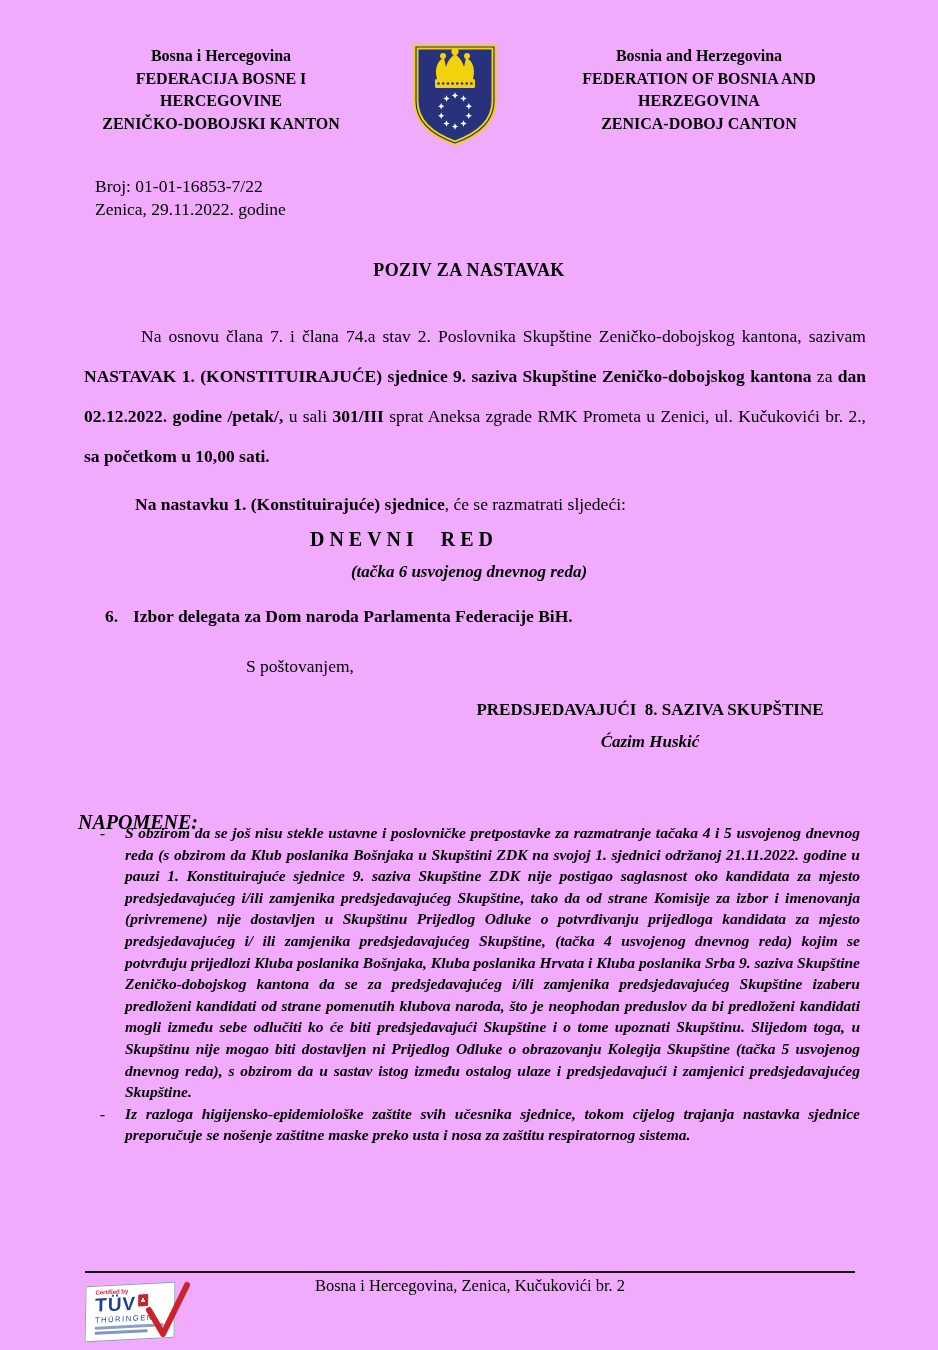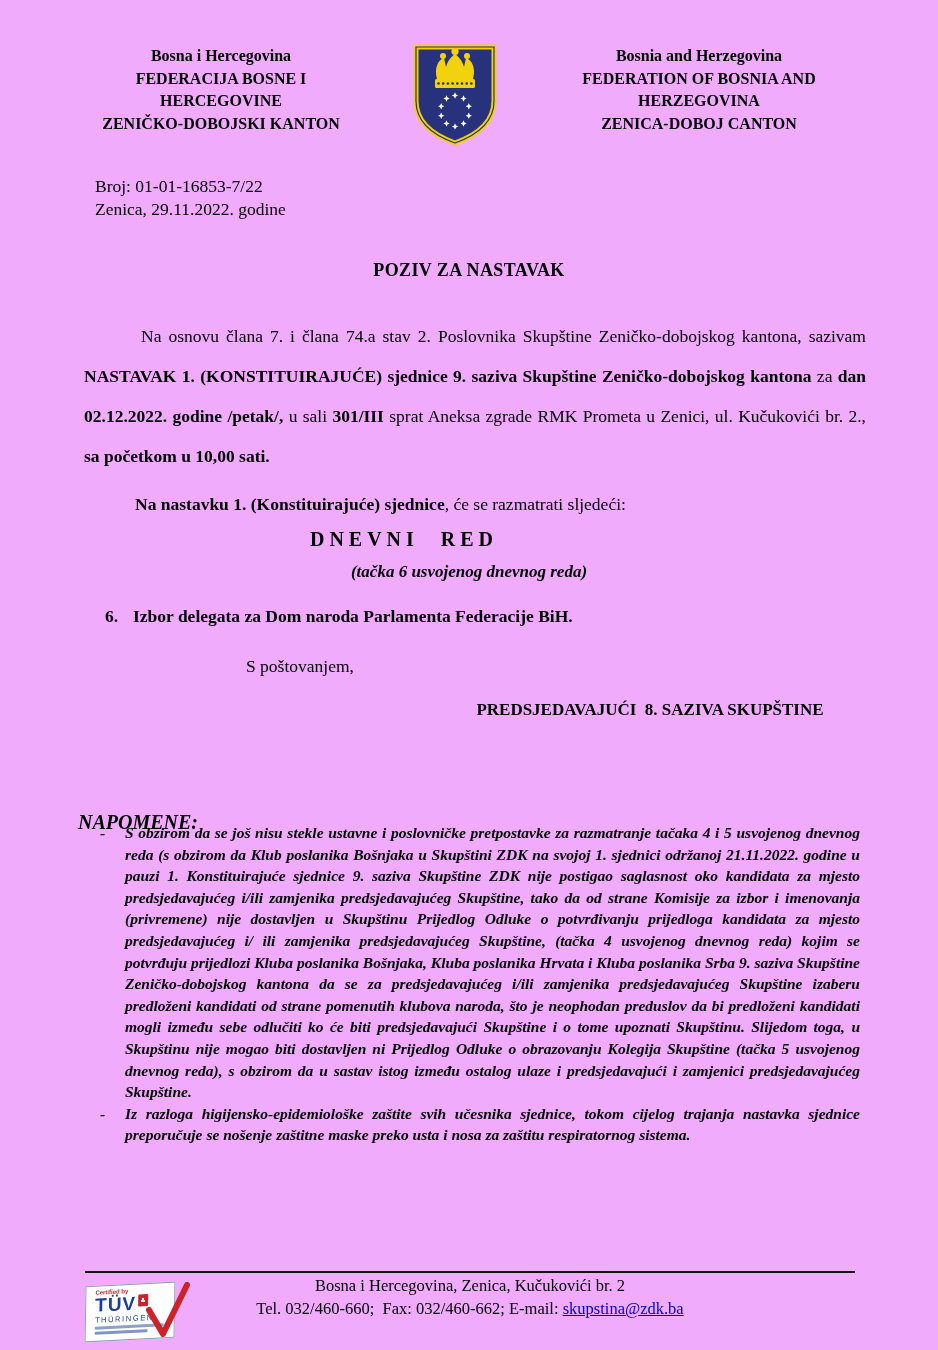--- a/index.html
+++ b/index.html
@@ -137,20 +137,21 @@
 
   <div class="agenda-heading">DNEVNI RED</div>
   <div class="agenda-sub">(tačka 6 usvojenog dnevnog reda)</div>
   <div class="agenda-item">
     <span class="num">6.</span><span>Izbor delegata za Dom naroda Parlamenta Federacije BiH.</span>
   </div>
 
   <div class="salutation">S poštovanjem,</div>
   <div class="signer">
     <div class="signer-title">PREDSJEDAVAJUĆI  8. SAZIVA SKUPŠTINE</div>
+    <div class="signer-name">Ćazim Huskić</div>
   </div>
 
   <div class="notes-heading">NAPOMENE:</div>
   <div class="notes">
     <div class="note-item">
       <span class="dash">-</span>
       <span>S obzirom da se još nisu stekle ustavne i poslovničke pretpostavke za razmatranje tačaka 4 i 5 usvojenog dnevnog reda (s obzirom da Klub poslanika Bošnjaka u Skupštini ZDK na svojoj 1. sjednici održanoj 21.11.2022. godine u pauzi 1. Konstituirajuće sjednice 9. saziva Skupštine ZDK nije postigao saglasnost oko kandidata za mjesto predsjedavajućeg i/ili zamjenika predsjedavajućeg Skupštine, tako da od strane Komisije za izbor i imenovanja (privremene) nije dostavljen u Skupštinu Prijedlog Odluke o potvrđivanju prijedloga kandidata za mjesto predsjedavajućeg i/ ili zamjenika predsjedavajućeg Skupštine, (tačka 4 usvojenog dnevnog reda) kojim se potvrđuju prijedlozi Kluba poslanika Bošnjaka, Kluba poslanika Hrvata i Kluba poslanika Srba 9. saziva Skupštine Zeničko-dobojskog kantona da se za predsjedavajućeg i/ili zamjenika predsjedavajućeg Skupštine izaberu predloženi kandidati od strane pomenutih klubova naroda, što je neophodan preduslov da bi predloženi kandidati mogli između sebe odlučiti ko će biti predsjedavajući Skupštine i o tome upoznati Skupštinu. Slijedom toga, u Skupštinu nije mogao biti dostavljen ni Prijedlog Odluke o obrazovanju Kolegija Skupštine (tačka 5 usvojenog dnevnog reda), s obzirom da u sastav istog između ostalog ulaze i predsjedavajući i zamjenici predsjedavajućeg Skupštine.</span>
     </div>
     <div class="note-item">
       <span class="dash">-</span>
@@ -169,17 +170,16 @@
         <div class="tuv-region">THÜRINGEN</div>
         <div class="tuv-bar"></div>
         <div class="tuv-bar short"></div>
       </div>
       <svg class="tuv-check" width="48" height="60" viewBox="0 0 48 60">
         <polyline points="6,28 20,52 44,3" fill="none" stroke="#cc2229" stroke-width="6" stroke-linecap="round" stroke-linejoin="round"></polyline>
       </svg>
     </div>
     <div class="footer-text">
       <div>Bosna i Hercegovina, Zenica, Kučukovići br. 2</div>
-      <div class="footer-contact"><span>Tel. 032/460-660;  Fax: 032/460-662; E-mail: </span><a class="email-link">skupstina@zdk.ba</a></div>
     </div>
   </div>
 
 </div>
 
 </body></html>

